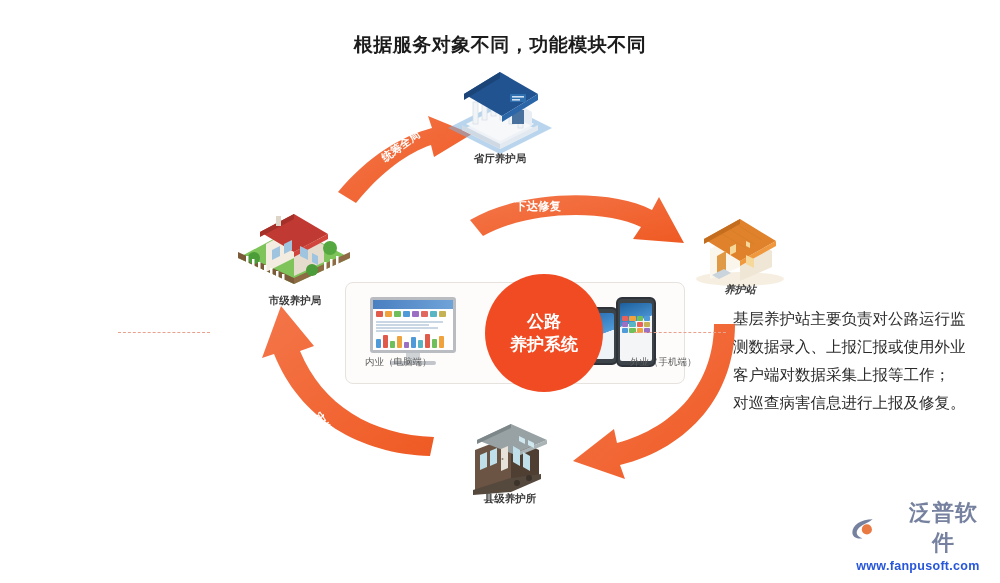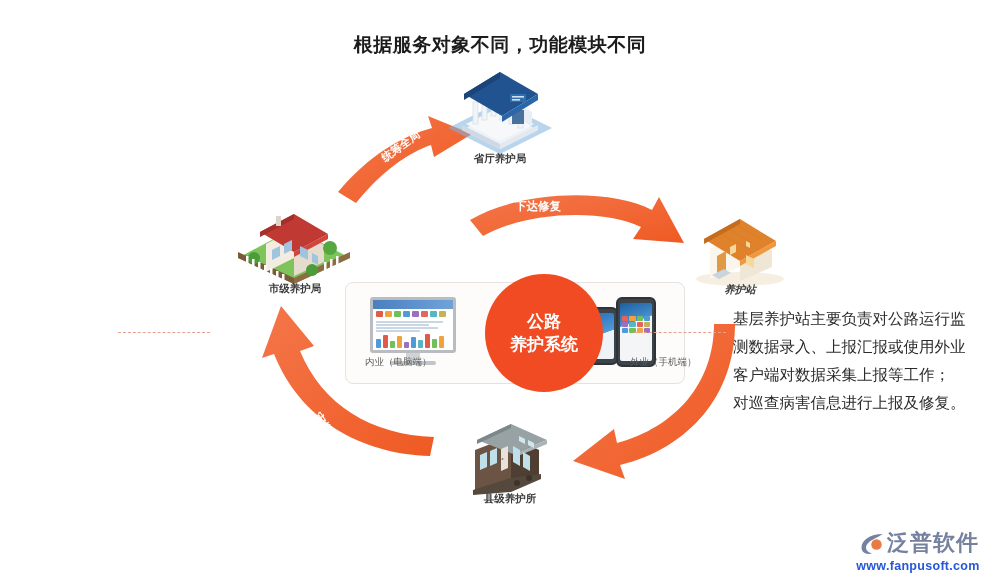--- a/index.html
+++ b/index.html
@@ -101,21 +101,21 @@
 
   
   .textblock { position: absolute; font-size: 15.5px; line-height: 28px; color: #2b2b2b; }
   .tb-left   { left: 10px;  top: 281px; width: 300px; }
   .tb-right  { left: 733px; top: 281px; width: 270px; }
   .tb-bottom { left: 310px; top: 489px; width: 470px; }
   .textblock p { white-space: nowrap; }
 
   
   .wm { position: absolute; right: 12px; bottom: 10px; width: 140px; text-align: center; opacity: .95;}
-  .wm-row { display: flex; align-items: center; justify-content: center; gap: 0; }
+  .wm-row { display: flex; align-items: center; justify-content: center; gap: 22px; }
   .wm-mark { width: 30px; height: 30px; }
   .wm-name { font-size: 22px; font-weight: bold; color: #6f7b9b; letter-spacing: 1px; }
   .wm-url { font-size: 12.5px; color: #1d4ed8; letter-spacing: .3px; margin-top: 1px; font-weight: bold;}
 </style>
 </head>
 <body>
 
 <div id="stage">
 
   <div class="title">根据服务对象不同，功能模块不同</div>
@@ -311,21 +311,21 @@
         <rect x="26" y="62" width="2.5" height="9"></rect>
           <rect x="32" y="65" width="2.5" height="9"></rect>
         <rect x="38" y="68" width="2.5" height="9"></rect>
           <rect x="44" y="71" width="2.5" height="9"></rect>
         <rect x="50" y="74" width="2.5" height="9"></rect>
         <rect x="104" y="56" width="2.5" height="9"></rect>
           <rect x="98" y="59" width="2.5" height="9"></rect>
         <rect x="92" y="62" width="2.5" height="9"></rect>
       </g>
     </svg>
-    <div class="node-label" style="top:82px;">市级养护局</div>
+    <div class="node-label" style="top:94px;">市级养护局</div>
   </div>
 
   <div class="node" style="left:684px; top:187px; width:112px; height:92px;font-style:italic;">
     <svg width="112" height="78">
       <ellipse cx="56" cy="68" rx="44" ry="7" fill="#f4ead8" opacity=".8"></ellipse>
 
       <polygon points="26,38 56,22 56,56 26,68" fill="#fbf6ec"></polygon>
       <polygon points="56,22 88,40 88,56 56,70" fill="#f0e6d5"></polygon>
 
       <polygon points="56,8 92,30 56,50 20,28" fill="#e0822b"></polygon>

